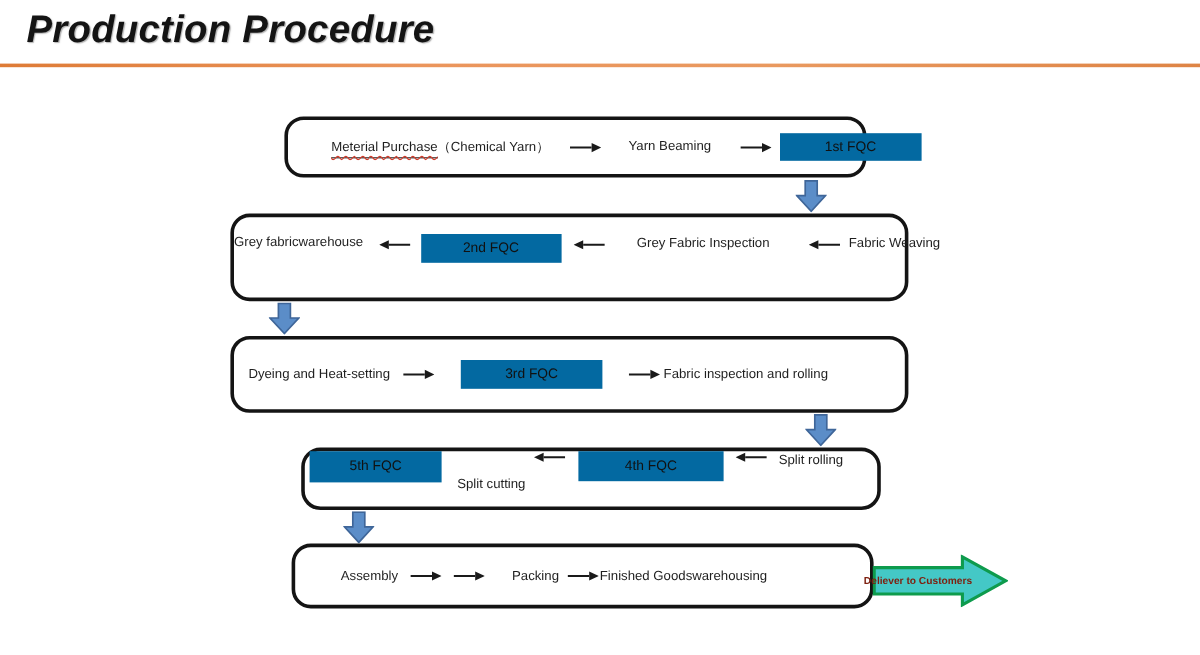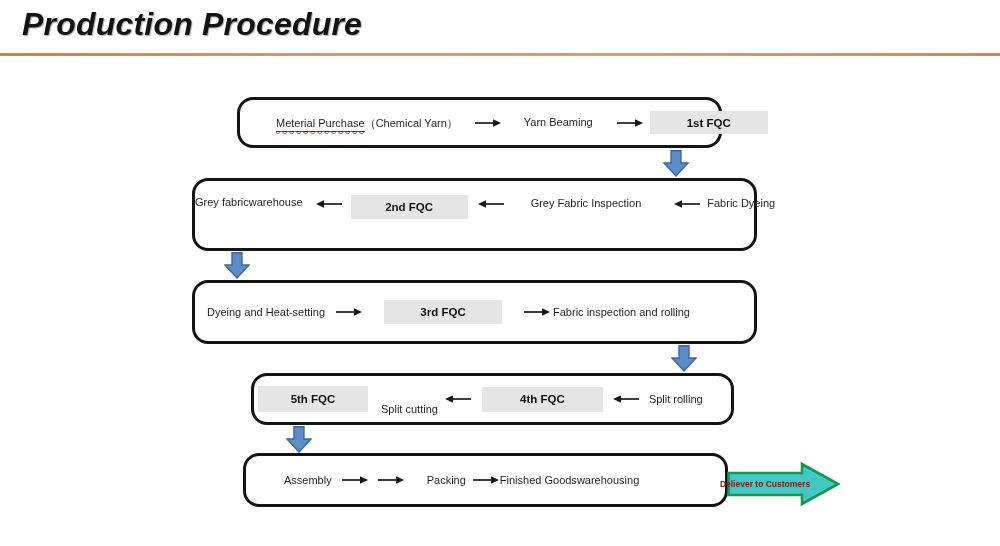--- a/index.html
+++ b/index.html
@@ -19,27 +19,27 @@
     position:absolute;left:0;top:53px;width:1000px;height:3px;
     background:linear-gradient(90deg,#DE7B36,#EB955C 35%,#E9995F 65%,#DE8445);
   }
   .fbox{
     position:absolute;background:#fff;border:3px solid #141414;border-radius:16px;
     box-sizing:border-box;display:flex;flex-direction:row;
   }
   #box1{left:237px;top:97px;width:485px;height:51px;align-items:center;padding-left:36px;}
   #box2{left:192px;top:178px;width:565px;height:73px;align-items:flex-start;padding-left:0;padding-top:12px;}
   #box3{left:192px;top:280px;width:565px;height:64px;align-items:center;padding-left:12px;}
-  #box4{left:251px;top:373px;width:483px;height:52px;align-items:center;padding-left:4px;}
+  #box4{left:251px;top:373px;width:483px;height:52px;padding-left:4px;}
   #box5{left:243px;top:453px;width:485px;height:54px;align-items:center;padding-left:38px;}
   .lbl{font-size:11px;color:#1f1f1f;white-space:nowrap;line-height:1.5;}
   .col{display:flex;flex-direction:row;}
   .chip{
-    background:#e5e5e5;display:flex;flex-direction:column;align-items:center;justify-content:center;
-    font-size:11.5px;font-weight:bold;color:#111;white-space:nowrap;flex:0 0 auto;
+    background:#0369a1;display:flex;flex-direction:column;align-items:center;justify-content:center;
+    font-size:11.5px;font-weight:normal;color:#111;white-space:nowrap;flex:0 0 auto;
   }
   .underline-spell{
     border-bottom:1px solid #333;
     text-decoration:underline wavy #d43b2a;
     text-decoration-thickness:1px;
     text-underline-offset:3px;
   }
   .harrow{flex:0 0 auto;display:block;}
   .blue-arrow{position:absolute;}
   #ba1{left:663px;top:150px;}
@@ -97,21 +97,21 @@
   </div>
   <svg class="harrow" width="26" height="10" style="margin-left:10px;margin-top:6px;">
       <line x1="26" y1="5" x2="8" y2="5" stroke="#1a1a1a" stroke-width="1.7"></line>
       <polygon points="8,1.2 0,5 8,8.8" fill="#1a1a1a"></polygon>
     </svg>
   <span class="lbl" style="margin-left:27px;margin-top:2px;">Grey Fabric Inspection</span>
   <svg class="harrow" width="26" height="10" style="margin-left:33px;margin-top:6px;">
       <line x1="26" y1="5" x2="8" y2="5" stroke="#1a1a1a" stroke-width="1.7"></line>
       <polygon points="8,1.2 0,5 8,8.8" fill="#1a1a1a"></polygon>
     </svg>
-  <span class="lbl" style="margin-left:7px;margin-top:2px;">Fabric Dyeing</span>
+  <span class="lbl" style="margin-left:7px;margin-top:2px;">Fabric Weaving</span>
 </div>
 
 <svg class="blue-arrow" id="ba2" width="26" height="27" viewBox="0 0 26 27">
     <path d="M8 0.8 L18 0.8 L18 13 L25 13 L13 26 L1 13 L8 13 Z" fill="#5B8DC8" stroke="#3F6699" stroke-width="1.4"></path>
   </svg>
 
 <div class="fbox" id="box3">
   <span class="lbl">Dyeing and Heat-setting</span>
   <svg class="harrow" width="26" height="10" style="margin-left:11px;">
       <line x1="0" y1="5" x2="18" y2="5" stroke="#1a1a1a" stroke-width="1.7"></line>

